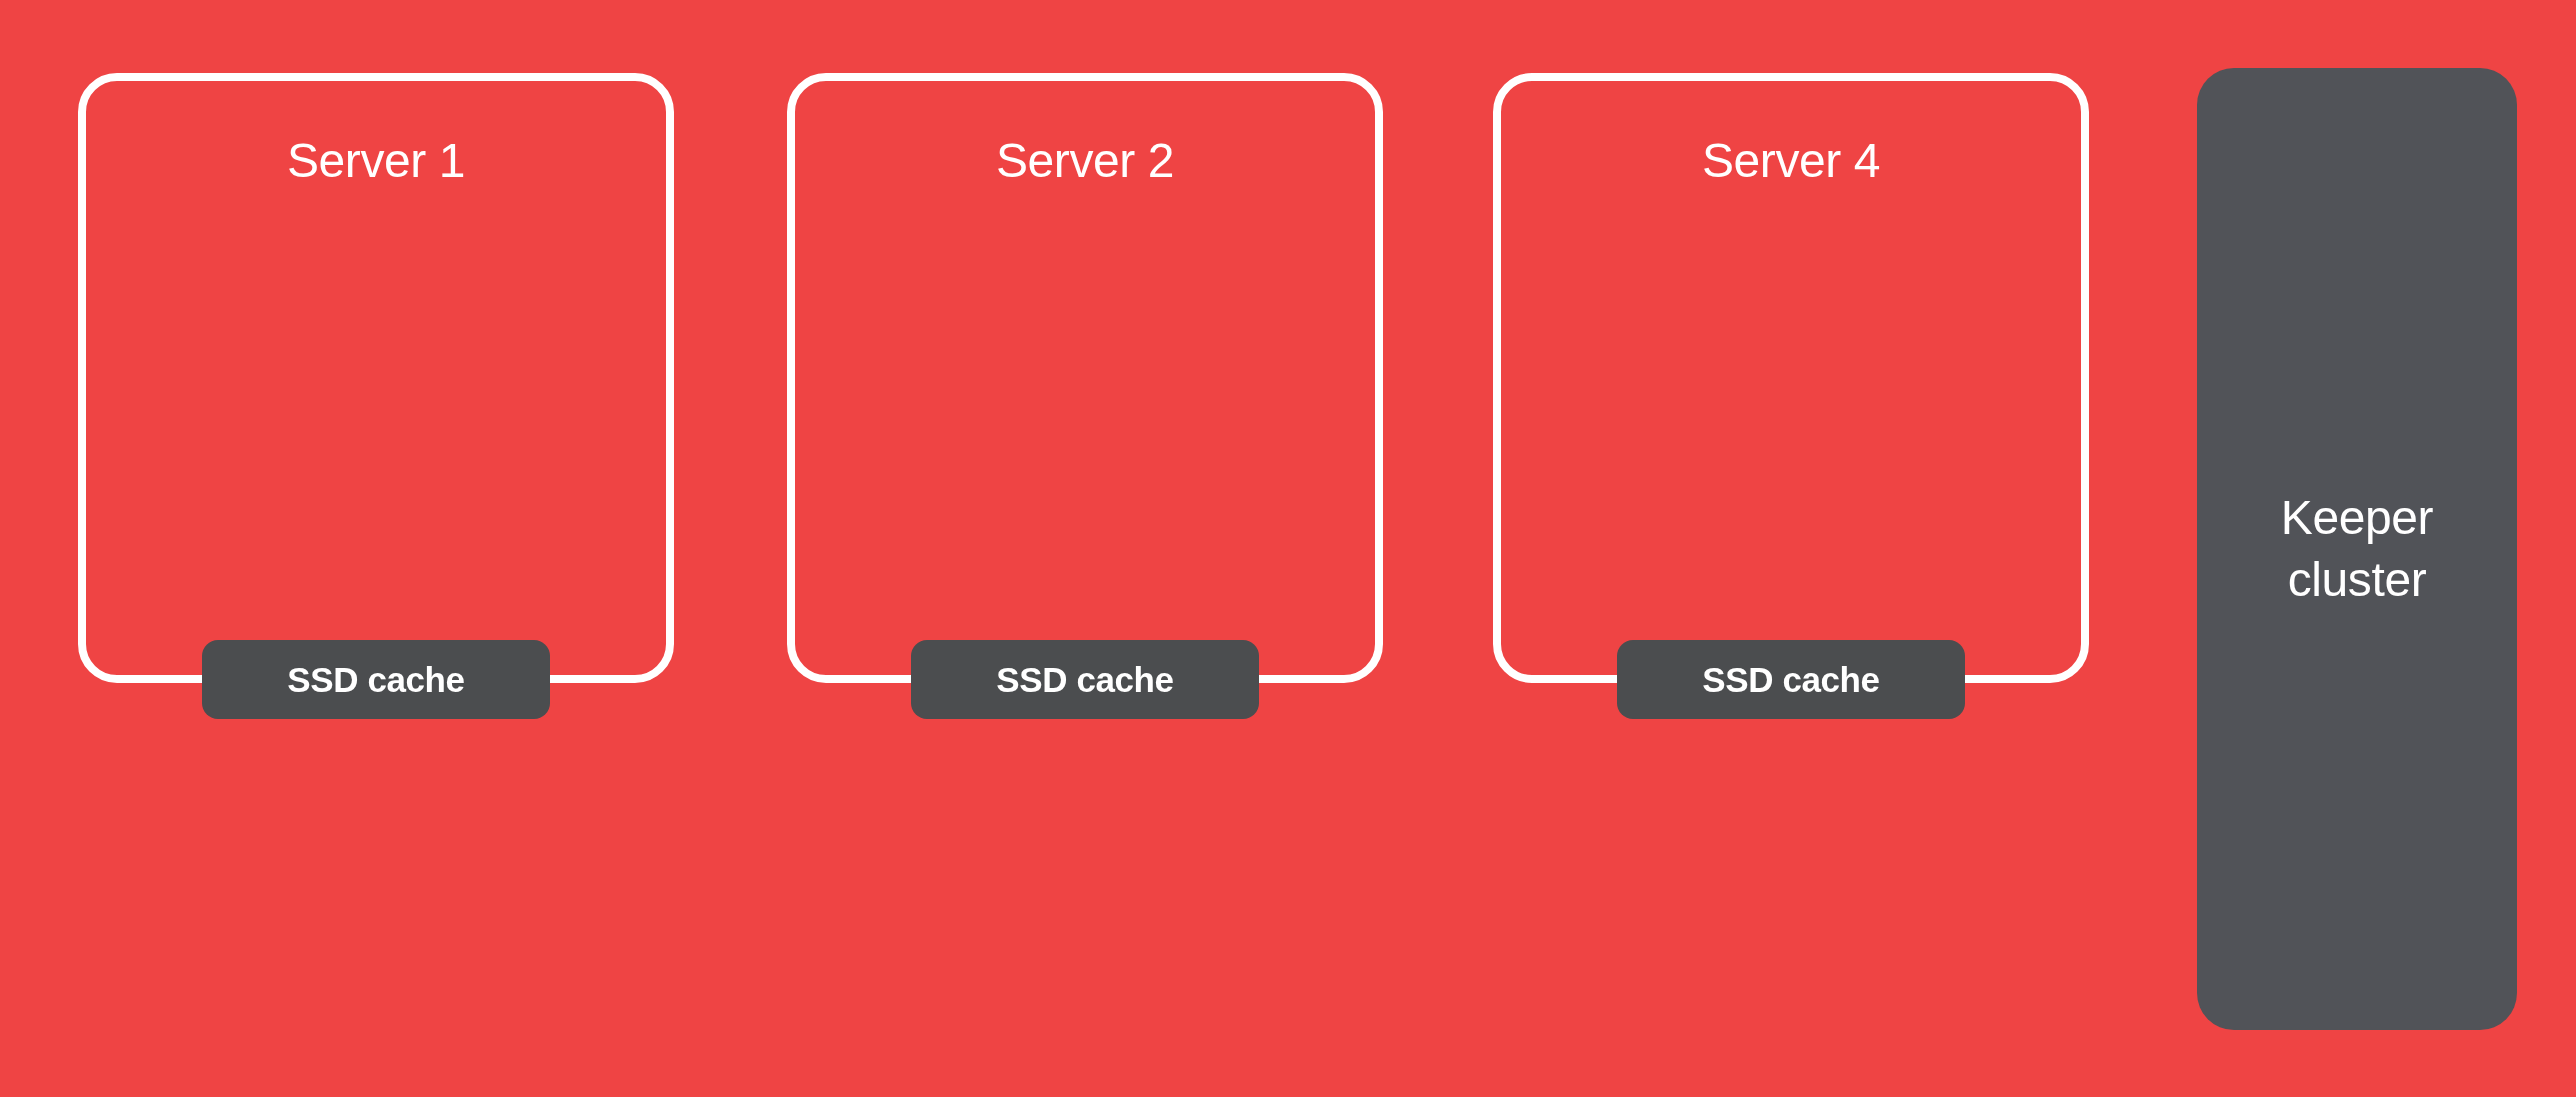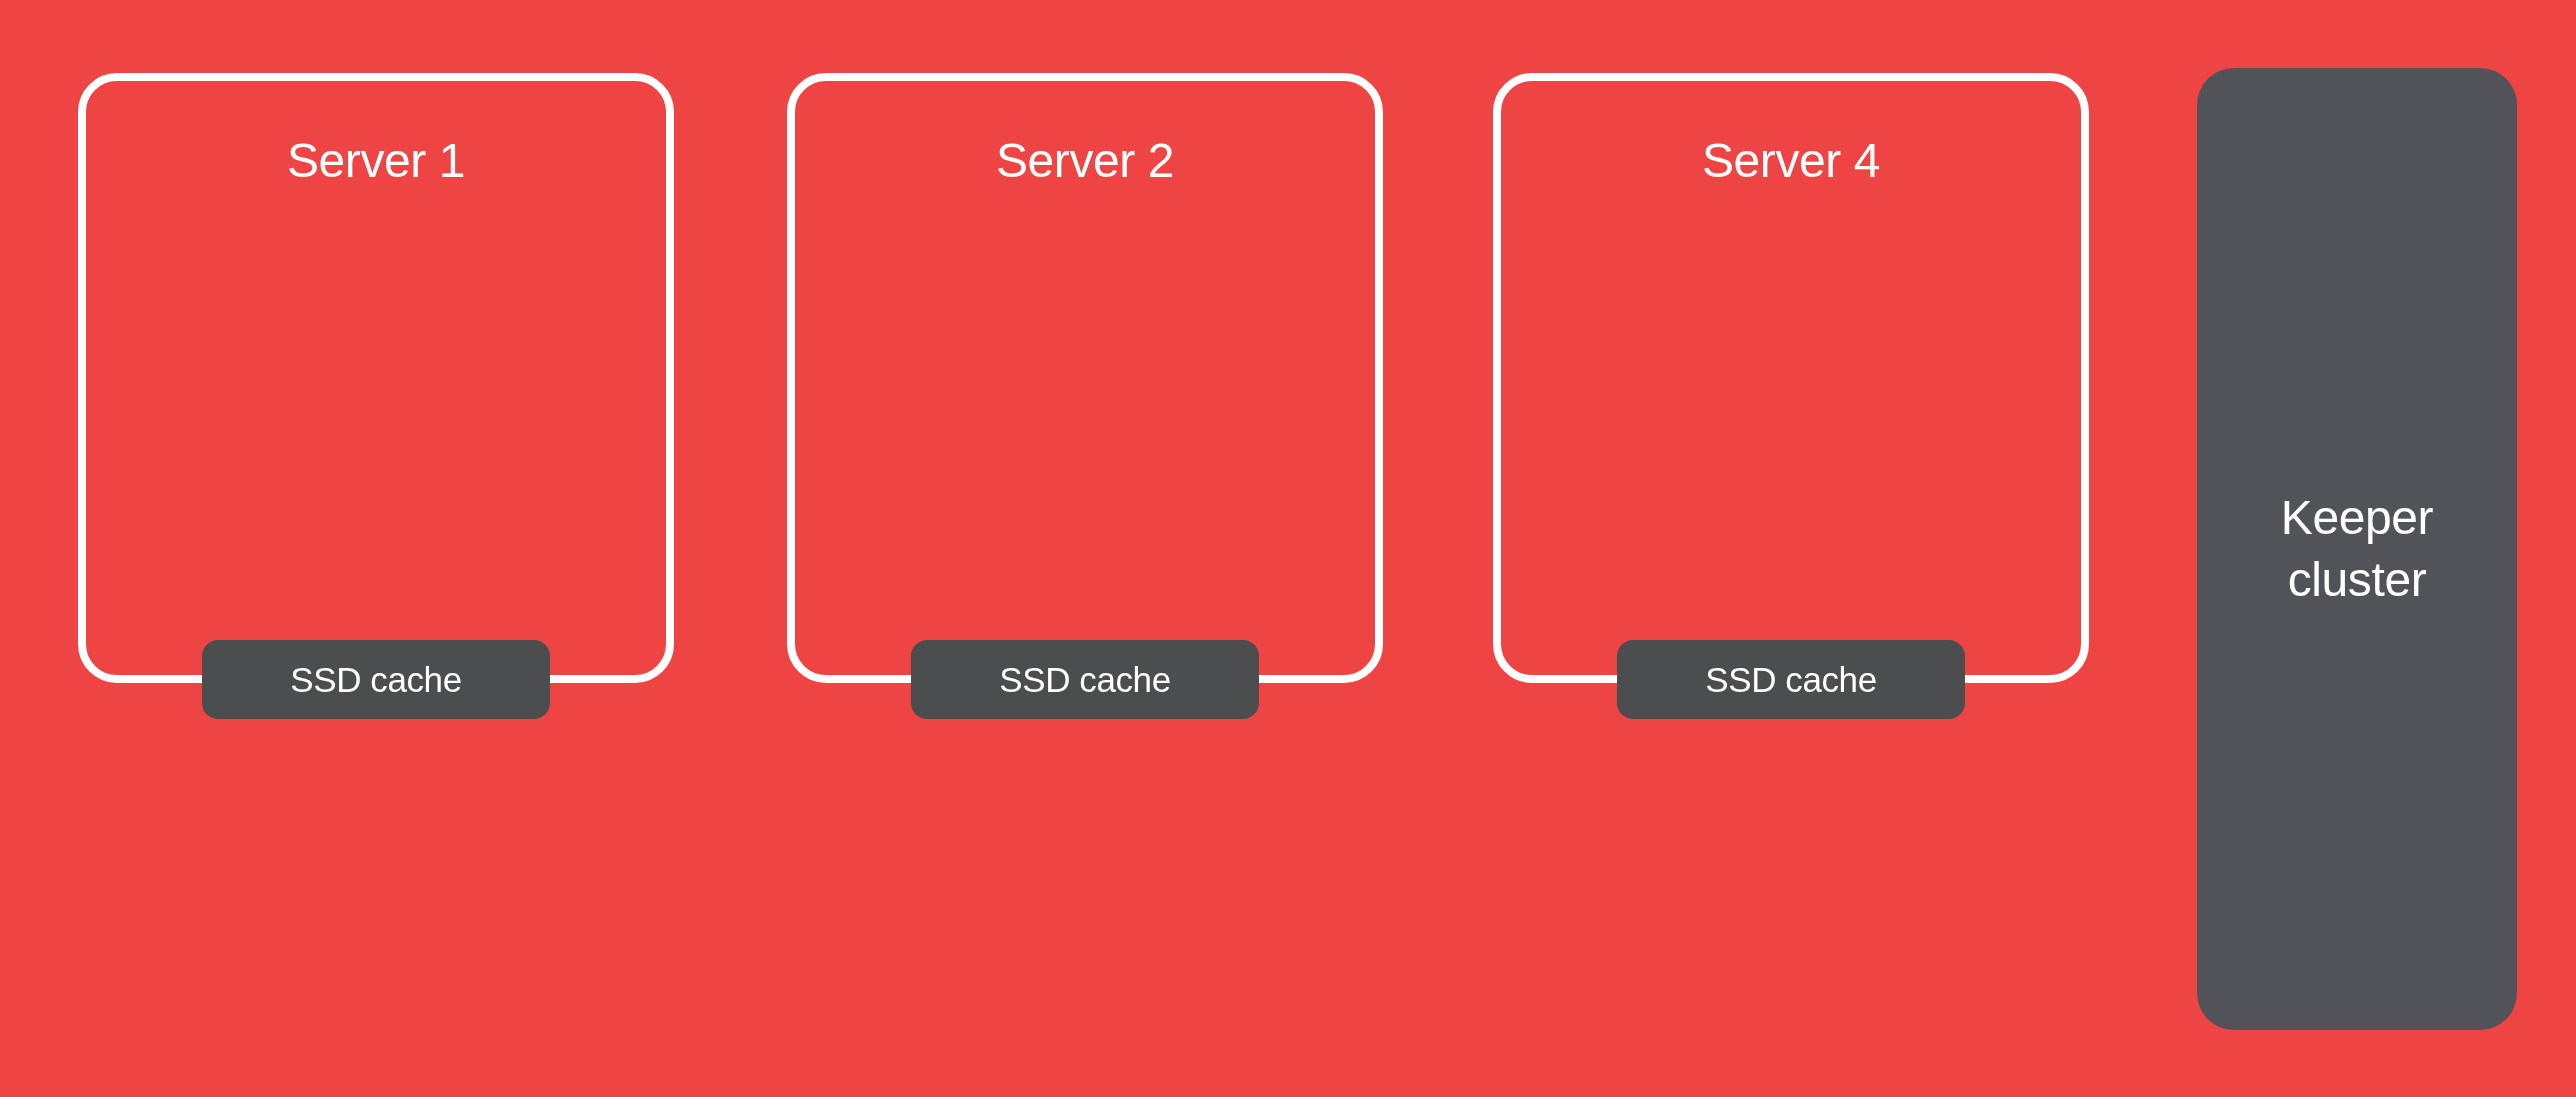--- a/index.html
+++ b/index.html
@@ -74,21 +74,21 @@
     background: #4B4D4F;
     border-radius: 16px;
     display: flex;
     align-items: center;
     justify-content: center;
   }
   .ssd-label {
     color: #ffffff;
     font-size: 35px;
     line-height: 35px;
-    font-weight: 400;
+    font-weight: 700;
     letter-spacing: -0.4px;
   }
 
   
   .object-storage {
     position: absolute;
     left: 72px;
     top: 847px;
     width: 2016px;
     height: 185px;

